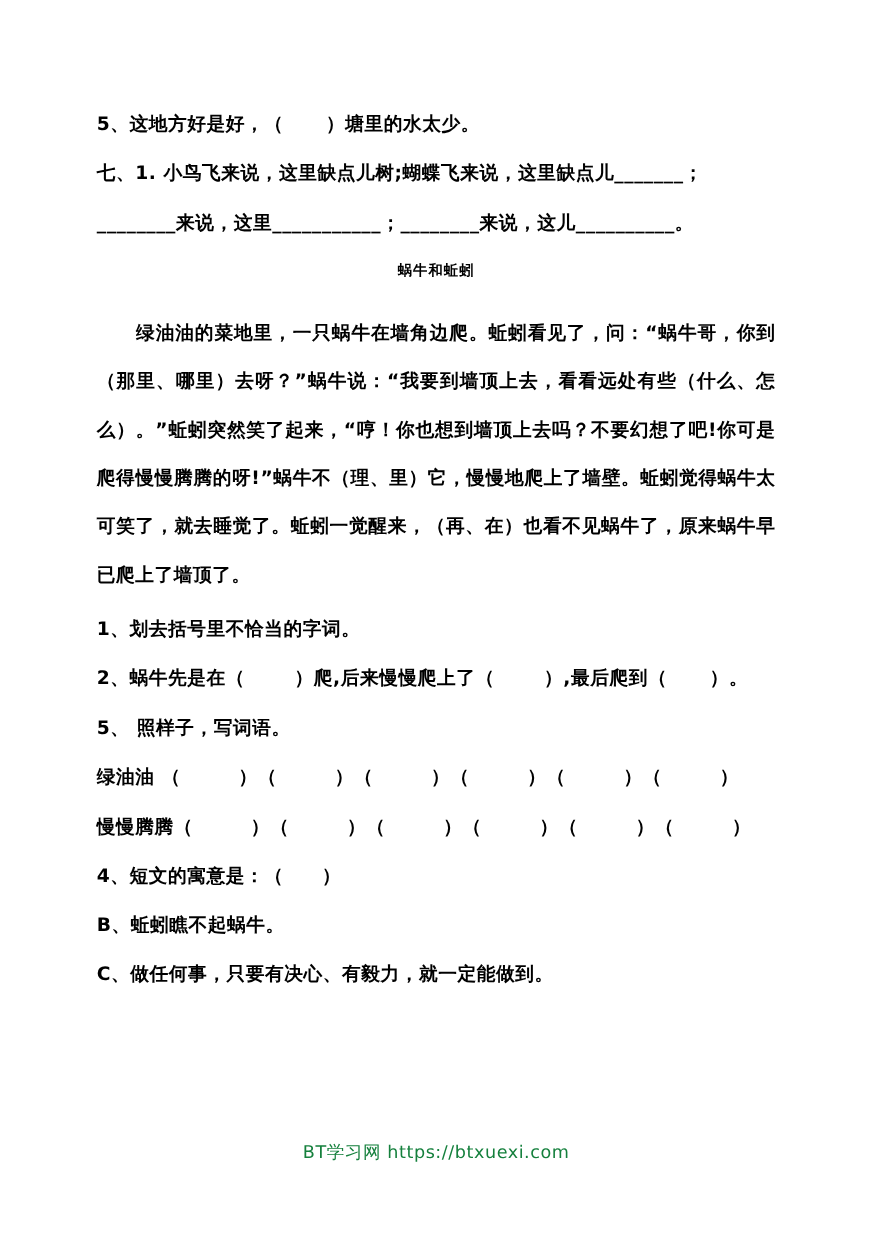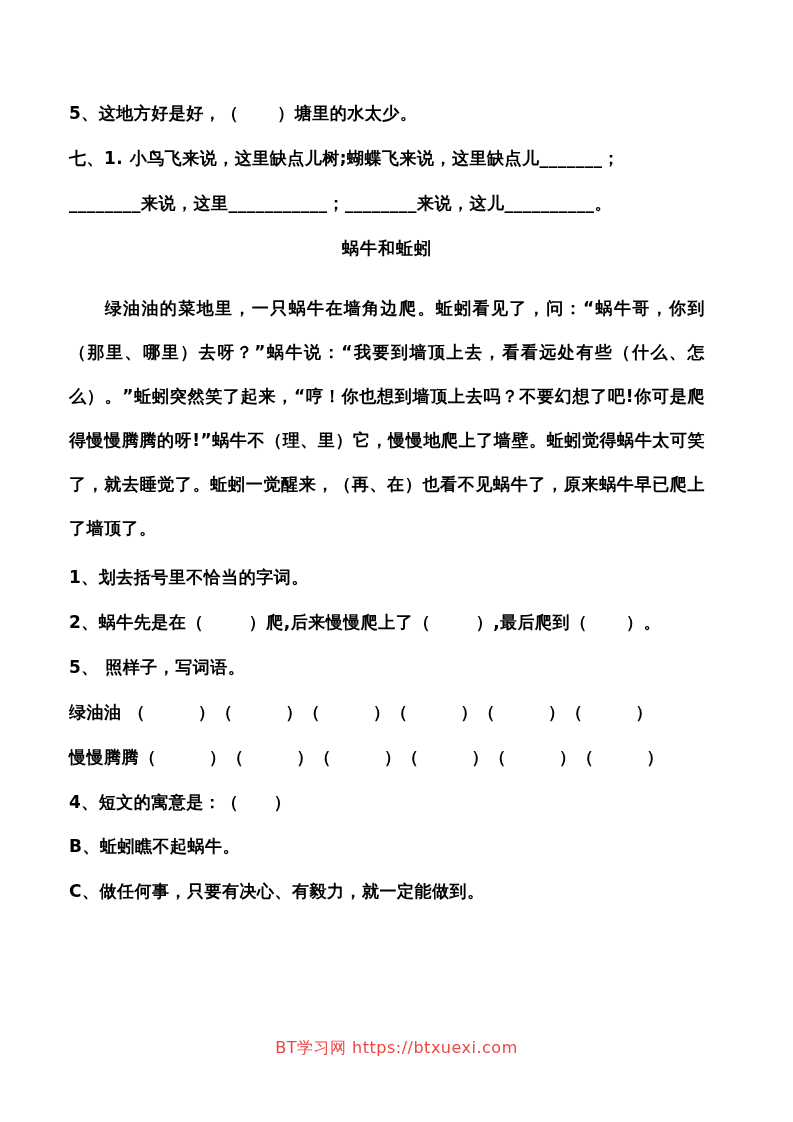--- a/index.html
+++ b/index.html
@@ -14,32 +14,32 @@
     overflow: hidden;
     font-family: "DejaVu Sans", "Liberation Sans", sans-serif;
     color: #000000;
   }
   .page {
     position: absolute;
     top: 0; left: 0;
     width: 793px;
     height: 1122px;
     box-sizing: border-box;
-    padding: 102px 88px 0 69px;
+    padding: 102px 88px 0 88px;
   }
   .line {
     font-size: 17px;
     font-weight: 700;
     line-height: 1.35;
     margin: 0 0 22px 0;
     letter-spacing: 0.5px;
     white-space: pre-wrap;
   }
   .reading-title {
-    font-size: 17px;
+    font-size: 13px;
     font-weight: 700;
     text-align: center;
     margin: 4px 0 26px 0;
     letter-spacing: 1px;
   }
   .passage {
     font-size: 17px;
     font-weight: 700;
     line-height: 44px;
     text-align: justify;
@@ -48,21 +48,21 @@
     letter-spacing: 0.5px;
   }
   .footer {
     position: absolute;
     top: 1038px;
     left: 0;
     width: 793px;
     text-align: center;
     font-size: 16px;
     font-weight: 400;
-    color: #ef4444;
+    color: #15803d;
     letter-spacing: 0.5px;
   }
 </style>
 </head>
 <body>
 
 <div class="page">
 
   <p class="line">5、这地方好是好，（      ）塘里的水太少。</p>
   <p class="line">七、1. 小鸟飞来说，这里缺点儿树;蝴蝶飞来说，这里缺点儿_______；</p>

